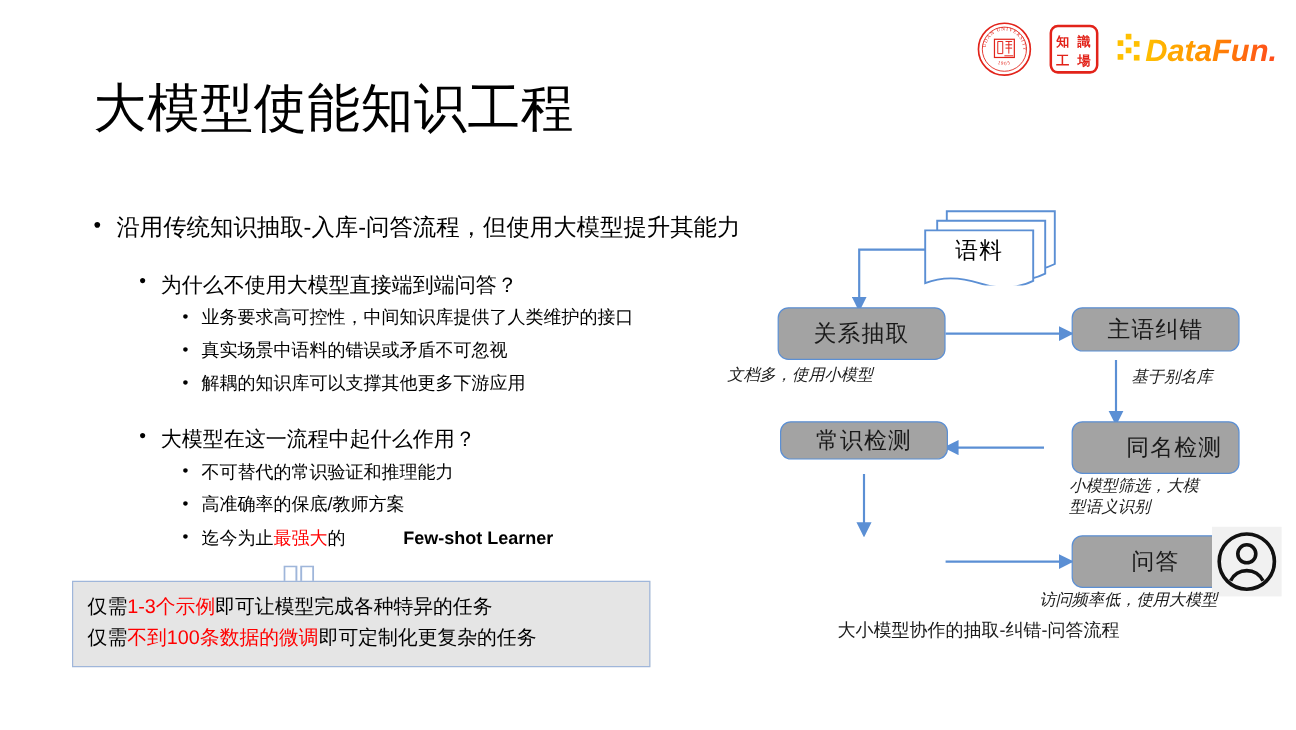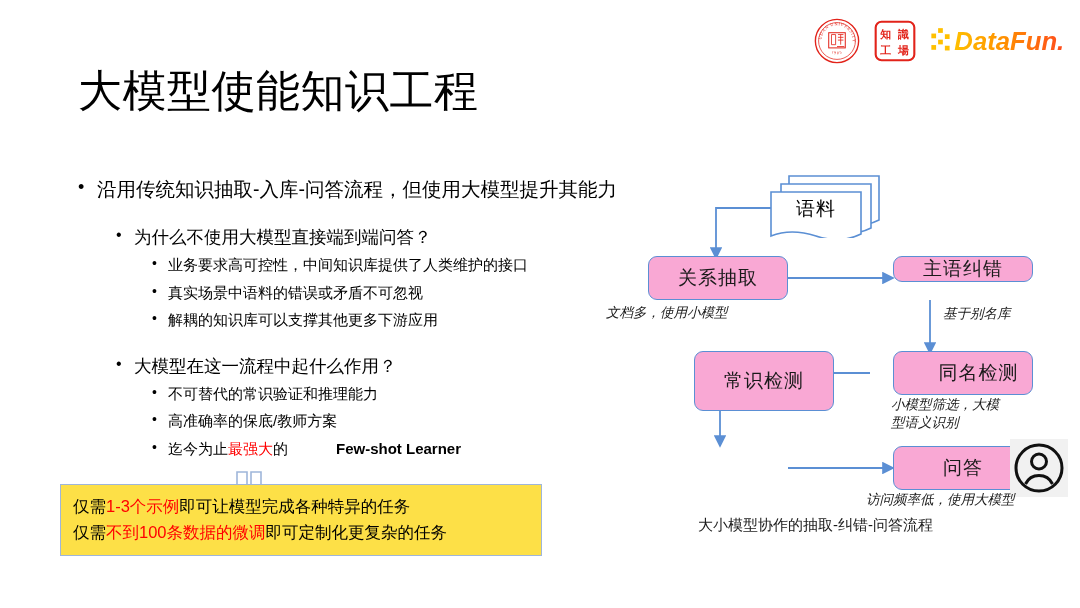--- a/index.html
+++ b/index.html
@@ -73,21 +73,21 @@
   .bold { font-weight: bold; padding-left: 48px; }
 
   
   .callout {
     position: absolute;
     left: 60px;
     top: 484px;
     width: 482px;
     box-sizing: border-box;
     border: 1.6px solid #9fb6da;
-    background: #fde047;
+    background: #e5e5e5;
     padding: 8px 12px 9px 12px;
     font-size: 16.5px;
     line-height: 1.6;
   }
   .callout-tail {
     position: absolute;
     left: 236px;
     top: 471px;
     width: 26px;
     height: 15px;
@@ -102,21 +102,21 @@
     top: 168px;
     width: 482px;
     height: 370px;
   }
   .flow svg { position: absolute; left: 0; top: 0; }
 
   .node {
     position: absolute;
     box-sizing: border-box;
     border: 1.6px solid #5b8fd4;
-    background: #f9a8d4;
+    background: #a3a3a3;
     display: flex;
     align-items: center;
     justify-content: center;
     font-size: 19px;
     color: #1a1a1a;
     letter-spacing: 1px;
   }
   .node.round { border-radius: 9px; }
   .node.square { border-radius: 0; }
 
@@ -276,25 +276,25 @@
       <path d="M18,12 H108 V56 Q88,66 63,58 Q38,50 18,58 Z"></path>
       <path d="M8,20 H98 V62 Q78,72 53,64 Q28,56 8,64 Z"></path>
     </g>
   </svg>
   <div style="position:absolute; left:173px; top:28px; width:90px; text-align:center; font-size:19px; letter-spacing:1px;">语料</div>
 
   <div class="node round" style="left:50px; top:88px; width:140px; height:44px;">
     <span>关系抽取</span>
   </div>
 
-  <div class="node round" style="left:295px; top:88px; width:140px; height:26px;">
+  <div class="node round" style="left:295px; top:88px; width:140px; height:37px;">
     <span>主语纠错</span>
   </div>
 
-  <div class="node round" style="left:52px; top:183px; width:140px; height:60px;margin-left:44px;">
+  <div class="node round" style="left:52px; top:183px; width:140px; height:32px;">
     <span>常识检测</span>
   </div>
 
   <div class="node round" style="left:295px; top:183px; width:140px; height:44px;padding-left:31px;">
     <span>同名检测</span>
   </div>
 
 
   <div class="node round" style="left:295px; top:278px; width:140px; height:44px;">
     <span>问答</span>

